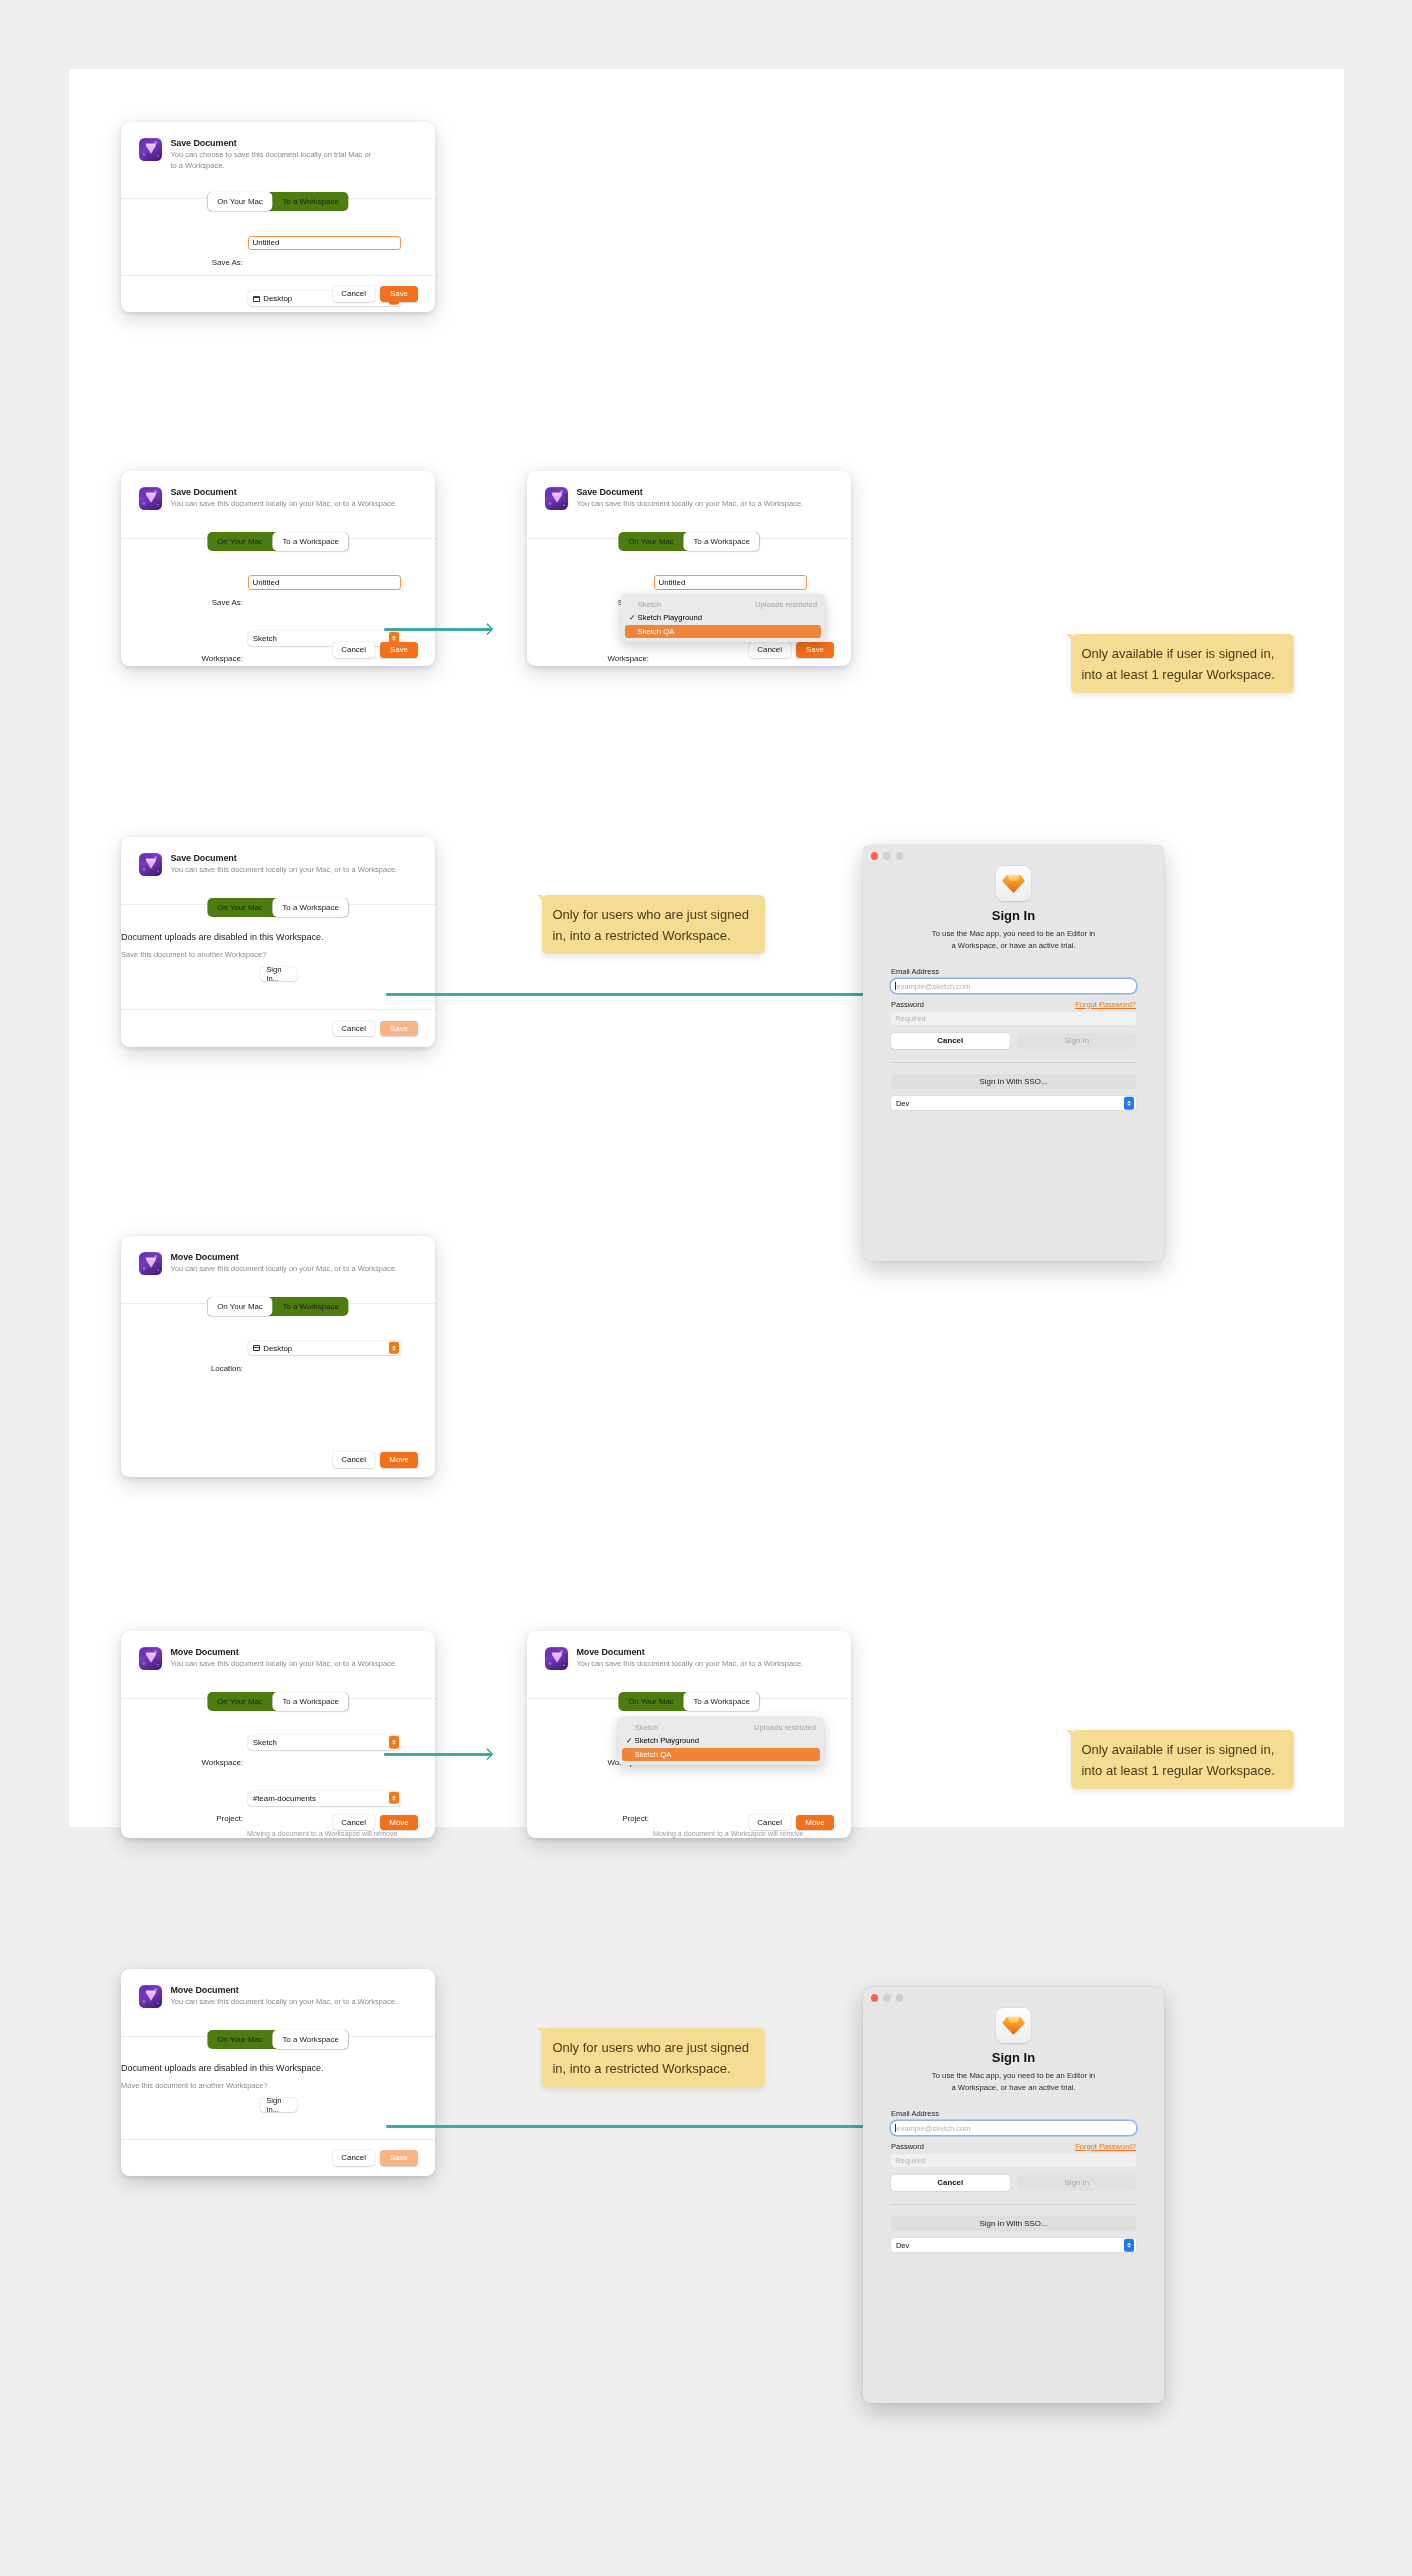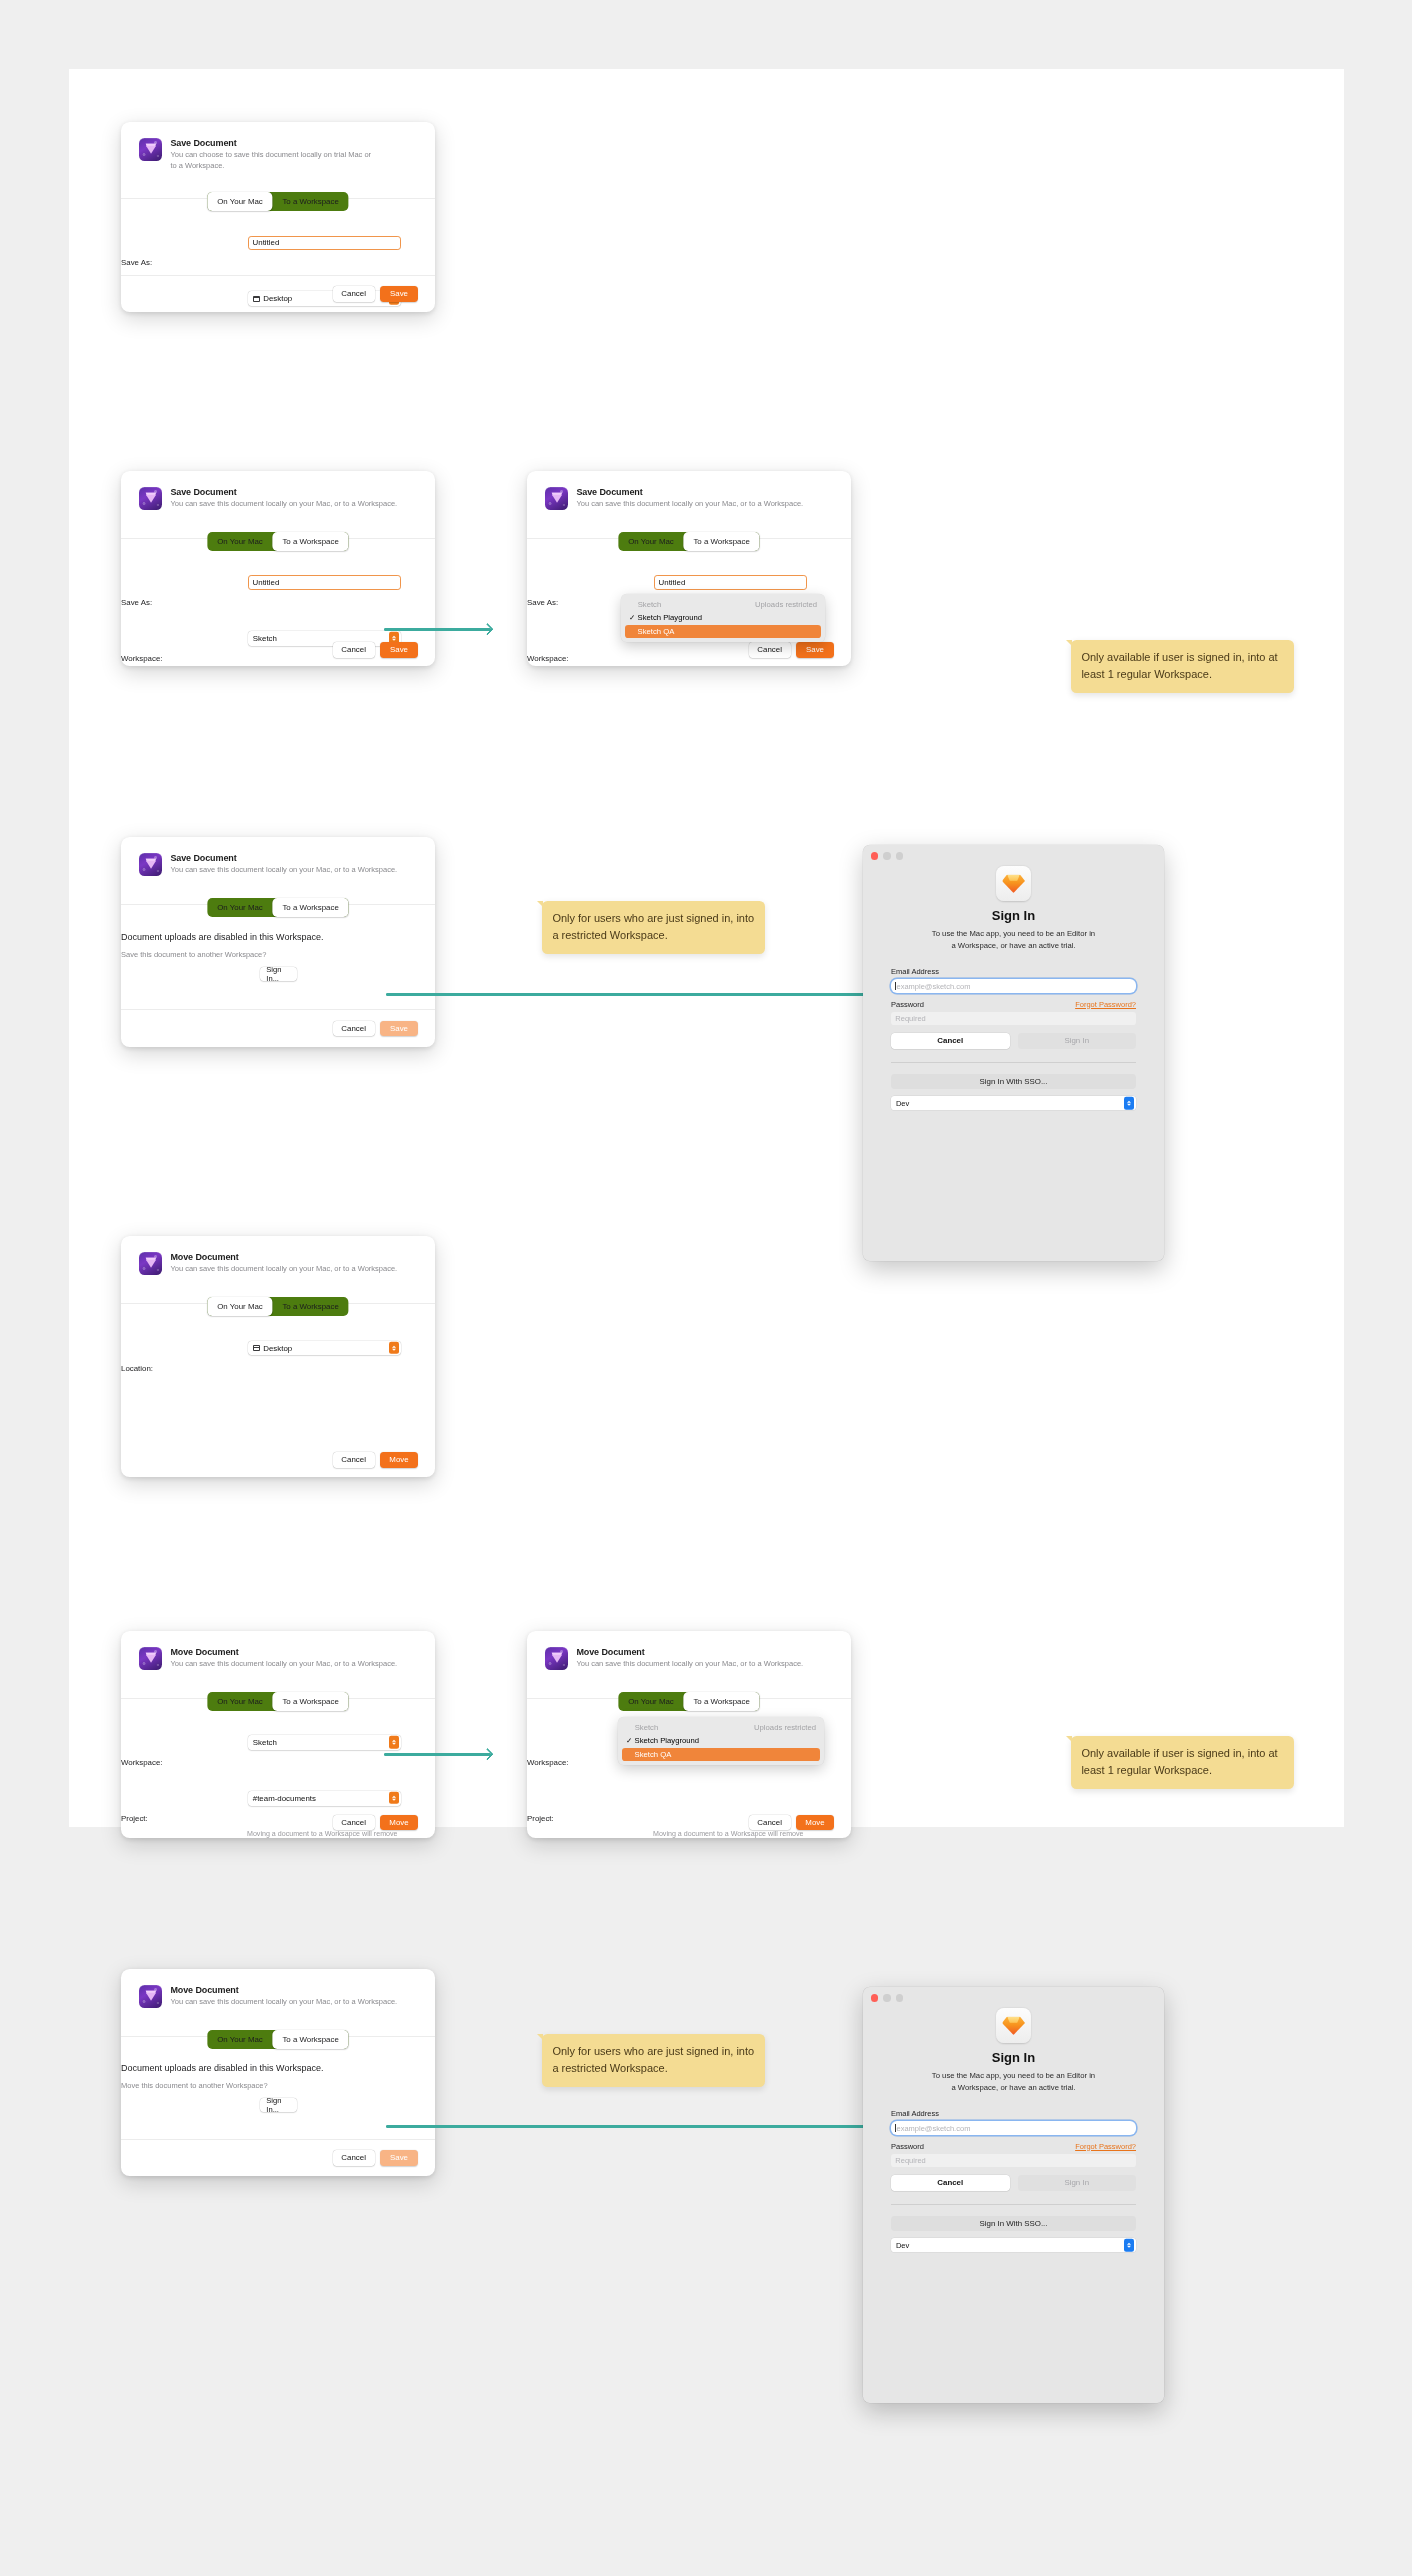--- a/index.html
+++ b/index.html
@@ -63,21 +63,21 @@
     display:flex; align-items:center; border-radius:4.9px;
     white-space:nowrap;
   }
   .seg-item.on {
     background:#fff;
     box-shadow:0 0.6px 1.2px rgba(0,0,0,.16),0 0 0 0.3px rgba(0,0,0,.07);
   }
 
   
   .frow { display:flex; align-items:center; margin-top:var(--rowgap,8px); }
-  .flabel { font-size:7.9px; color:#1c1c1e; text-align:left; flex:0 0 auto;margin-top:40px; }
+  .flabel { font-size:7.9px; color:#1c1c1e; text-align:right; flex:0 0 auto;margin-top:40px; }
   .fctrl  { margin-left:4.9px; position:relative; }
 
   .textfield {
     height:14.7px; background:#fff; border:1.2px solid #f0954b; border-radius:3.1px;
     display:flex; align-items:center; padding:0 3.7px;
     font-size:7.9px; color:#101010;
   }
   .popup {
     height:14.7px; background:#fff; border-radius:3.7px;
     box-shadow:0 0 0 0.3px rgba(0,0,0,.16),0 0.6px 1.2px rgba(0,0,0,.12);
@@ -138,23 +138,22 @@
     font-size:7.7px; padding:0 4.3px 0 4.3px; white-space:nowrap;
   }
   .menu-row .tick { width:8.6px; flex:0 0 8.6px; font-size:7.4px; color:#111; }
   .menu-row.hdr { color:#a3a3a6; justify-content:space-between; padding-left:13px; }
   .menu-row.hdr .right { color:#a3a3a6; }
   .menu-row.sel { background:#f0853a; color:#fff; }
 
   
   .note {
     position:absolute; background:#f4dc93; border-radius:5.5px;
-    padding:8.6px 10.4px; font-size:11px; line-height:1.62; color:#4a3a18;
+    padding:8.6px 10.4px; font-size:13px; line-height:1.62; color:#4a3a18;
     box-shadow:0 2.5px 6.8px rgba(0,0,0,.10);
-    margin-top:6px;
   }
   .note::before{
     content:""; position:absolute; left:-5.5px; top:0;
     width:0;height:0;border-top:6.1px solid #f4dc93; border-left:6.1px solid transparent;
   }
 
   
   .arrow { position:absolute; height:2.5px; background:#3cab9e; border-radius:1.2px; }
   .arrow::after{
     content:""; position:absolute; right:-1.2px; top:50%;

